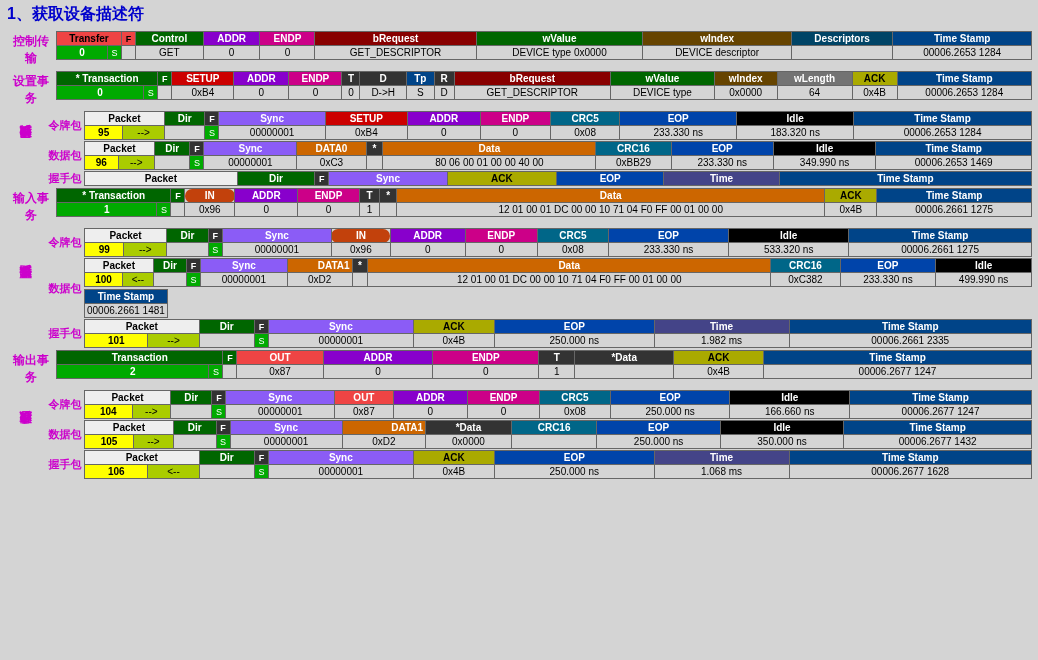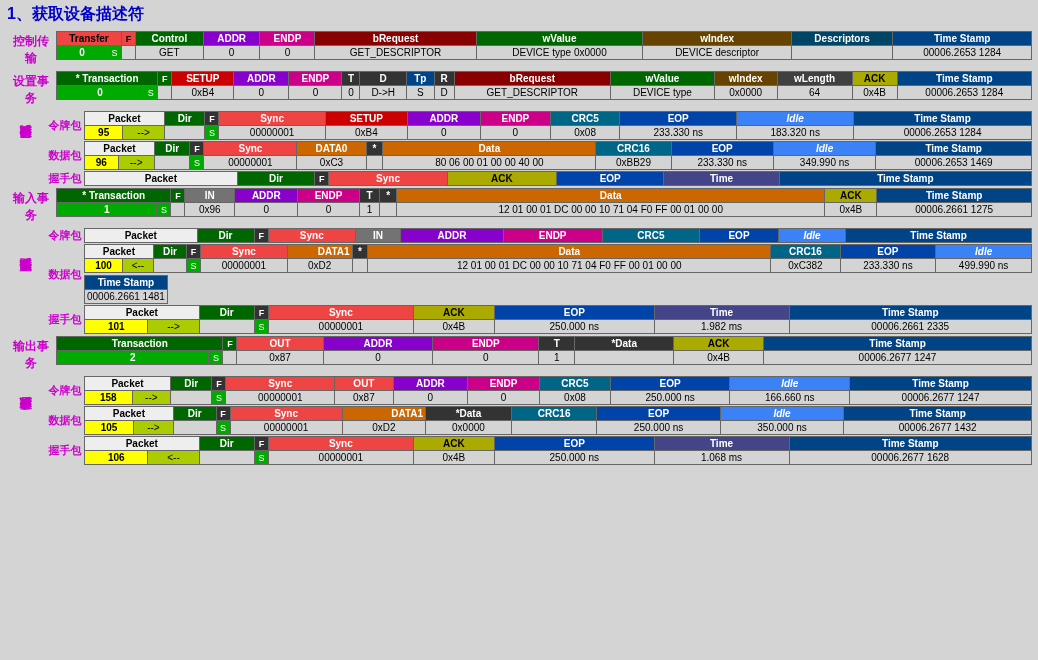--- a/index.html
+++ b/index.html
@@ -21,39 +21,39 @@
     .bg-pink { background: #ef4444; color: #000; margin-left: 36px; }
     .bg-green { background: #00aa00; color: #fff; }
     .bg-dark-green { background: #006600; color: #fff; }
     .bg-yellow { background: #ffff00; color: #000; }
     .bg-yellow-green { background: #aacc00; color: #000; }
     .bg-dark { background: #333333; color: #fff; }
     .bg-transaction { background: #006600; color: #fff; }
     .bg-addr { background: #8800cc; color: #fff; }
     .bg-endp { background: #cc0088; color: #fff; }
     .bg-setup { background: #cc0000; color: #fff; }
-    .bg-in { background: #737373; color: #fff; }
+    .bg-in { background: #c2410c; color: #fff; border-radius: 7px; }
     .bg-out { background: #ef4444; color: #fff; }
-    .bg-sync { background: #ef4444; color: #fff; }
+    .bg-sync { background: #8b5cf6; color: #fff; }
     .bg-data-field { background: #cc6600; color: #fff; }
     .bg-crc { background: #006688; color: #fff; }
     .bg-eop { background: #0044aa; color: #fff; }
-    .bg-idle { background: #3b82f6; color: #fff; font-style: italic; }
+    .bg-idle { background: #000000; color: #fff; }
     .bg-ack { background: #aaaa00; color: #000; }
     .bg-timestamp { background: #004488; color: #fff; }
     .bg-brequest { background: #880000; color: #fff; margin-left: 8px; }
     .bg-wvalue { background: #006600; color: #fff; margin-top: 24px; }
     .bg-windex { background: #664400; color: #fff; }
     .bg-descriptors { background: #004466; color: #fff; }
     .bg-dir { background: #006600; color: #fff; }
     .bg-packet { background: #eeeeee; color: #000; }
     .bg-data0 { background: #cc6600; color: #fff; }
     .bg-data1 { background: #cc6600; color: #fff; text-align: right; }
     .bg-time { background: #444488; color: #fff; }
-    .bg-wlength { background: #404040; color: #fff; margin-top: 21px; }
+    .bg-wlength { background: #737373; color: #fff; margin-top: 21px; }
     .bg-tp { background: #004488; color: #fff; }
     .bold { font-weight: bold; }
 
     table { border-collapse: collapse; }
     td, th {
       border: 1px solid #666;
       padding: 1px 2px;
       text-align: center;
       font-size: 10px;
       white-space: nowrap;
@@ -370,20 +370,34 @@
               <th class="bg-dark bold f-col">F</th>
               <th class="bg-sync bold">Sync</th>
               <th class="bg-in bold">IN</th>
               <th class="bg-addr bold">ADDR</th>
               <th class="bg-endp bold">ENDP</th>
               <th class="bg-crc bold">CRC5</th>
               <th class="bg-eop bold">EOP</th>
               <th class="bg-idle bold">Idle</th>
               <th class="bg-timestamp bold">Time Stamp</th>
             </tr>
+            <tr>
+              <td class="bg-yellow bold">99</td>
+              <td class="bg-yellow-green">--&gt;</td>
+              <td></td>
+              <td class="bg-green s-col">S</td>
+              <td>00000001</td>
+              <td>0x96</td>
+              <td>0</td>
+              <td>0</td>
+              <td>0x08</td>
+              <td>233.330 ns</td>
+              <td>533.320 ns</td>
+              <td>00006.2661 1275</td>
+            </tr>
           </tbody>
             </table>
         </div>
       </div>
 
       <div class="inner-group">
         <div class="inner-label horiz">数据包</div>
         <div class="inner-content">
           <table>
             <tbody>
@@ -513,21 +527,21 @@
               <th class="bg-sync bold">Sync</th>
               <th class="bg-out bold">OUT</th>
               <th class="bg-addr bold">ADDR</th>
               <th class="bg-endp bold">ENDP</th>
               <th class="bg-crc bold">CRC5</th>
               <th class="bg-eop bold">EOP</th>
               <th class="bg-idle bold">Idle</th>
               <th class="bg-timestamp bold">Time Stamp</th>
             </tr>
             <tr>
-              <td class="bg-yellow bold">158</td>
+              <td class="bg-yellow bold">104</td>
               <td class="bg-yellow-green">--&gt;</td>
               <td></td>
               <td class="bg-green s-col">S</td>
               <td>00000001</td>
               <td>0x87</td>
               <td>0</td>
               <td>0</td>
               <td>0x08</td>
               <td>250.000 ns</td>
               <td>166.660 ns</td>

